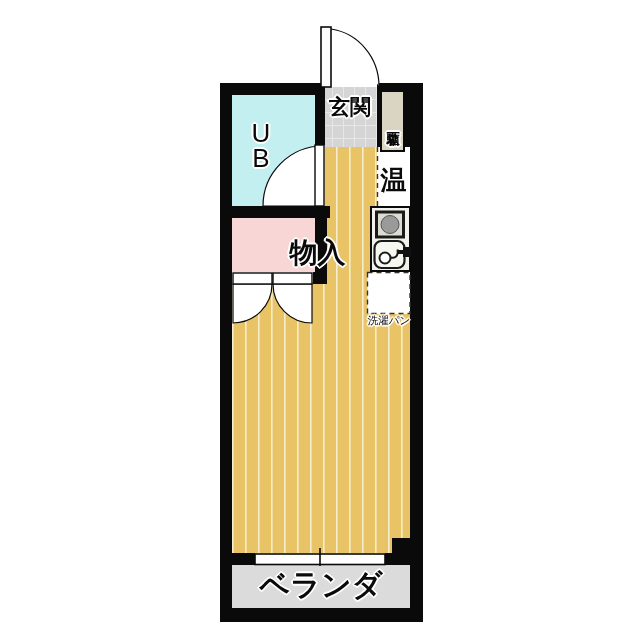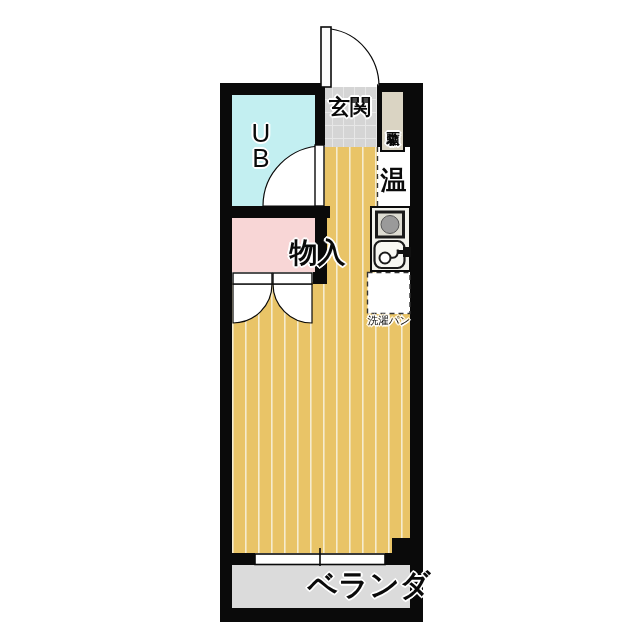--- a/index.html
+++ b/index.html
@@ -13,21 +13,21 @@
   .lbl-genkan{left:322px;top:96px;width:56px;font-size:21px;font-weight:600;letter-spacing:0px;}
   .lbl-getabako{left:381px;top:94px;width:24px;height:56px;font-size:13px;font-weight:600;
                 writing-mode:vertical-rl;text-orientation:upright;letter-spacing:1px;text-align:left;
                 display:flex;align-items:center;justify-content:center;}
   .lbl-ub{left:238px;top:121px;width:46px;font-size:26px;font-weight:500;line-height:25px;}
   .lbl-ub span{display:block;}
   .lbl-mono{left:232px;top:238px;width:83px;font-size:28px;font-weight:600;padding-left:44px;}
   .lbl-on{left:377px;top:167px;width:33px;font-size:26px;font-weight:600;}
   .lbl-sentaku{left:366px;top:287px;width:46px;font-size:10.5px;font-weight:500;letter-spacing:0px;margin-top:28px;}
   .lbl-room{left:232px;top:397px;width:178px;font-size:34px;font-weight:600;}
-  .lbl-balcony{left:232px;top:569px;width:178px;font-size:30px;font-weight:600;margin-left:48px;}
+  .lbl-balcony{left:232px;top:569px;width:178px;font-size:30px;font-weight:600;}
 </style>
 </head>
 <body>
 
 <div class="stage">
   <svg width="640" height="640" viewBox="0 0 640 640">
     <defs>
       <pattern id="wood" x="232" y="0" width="13" height="13" patternUnits="userSpaceOnUse">
         <rect width="13" height="13" fill="#e9c467"></rect>
         <rect x="0" y="0" width="1.6" height="13" fill="#f6ecce"></rect>

